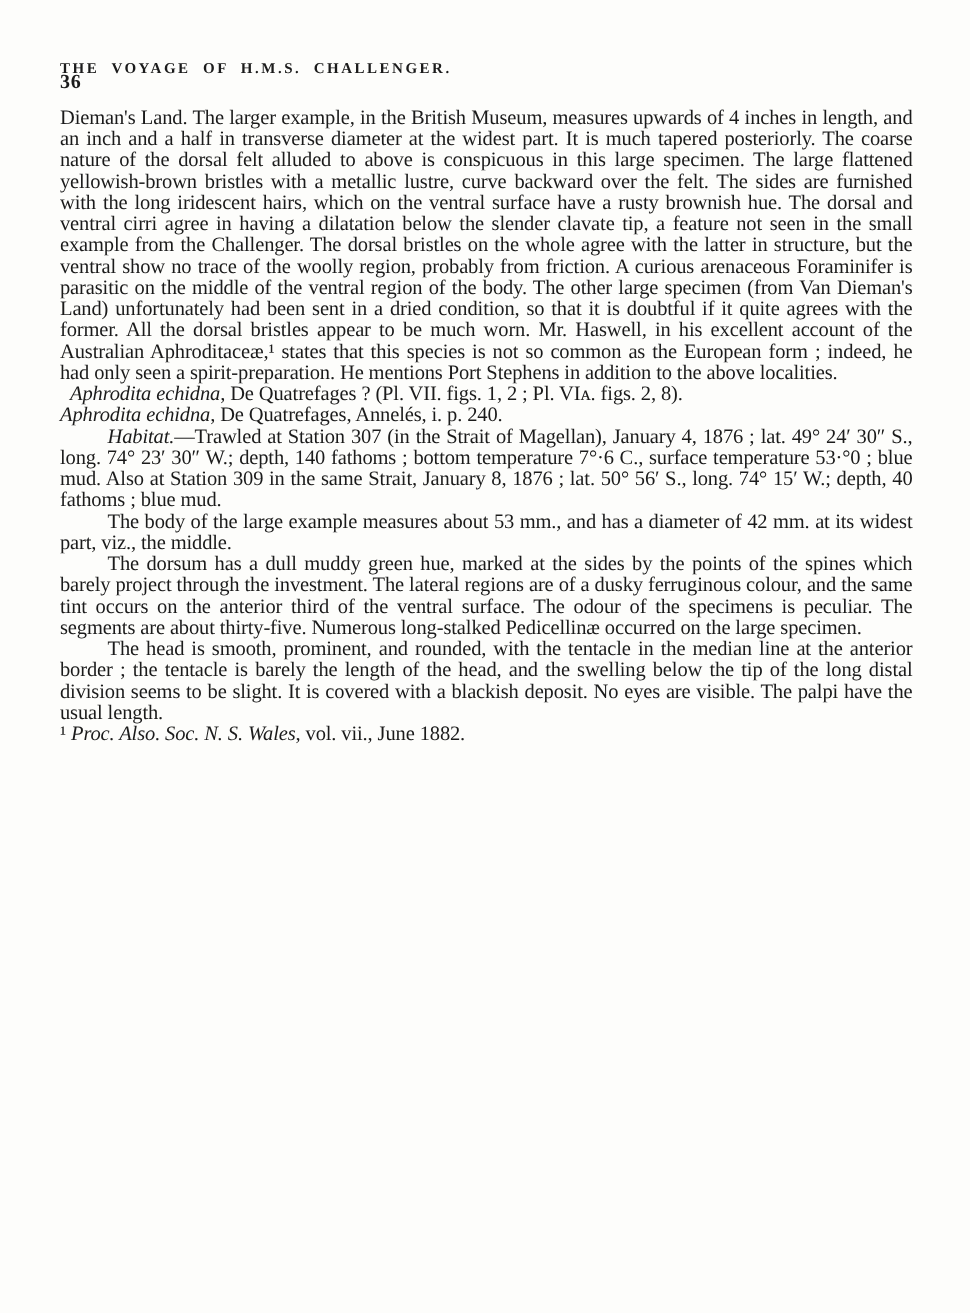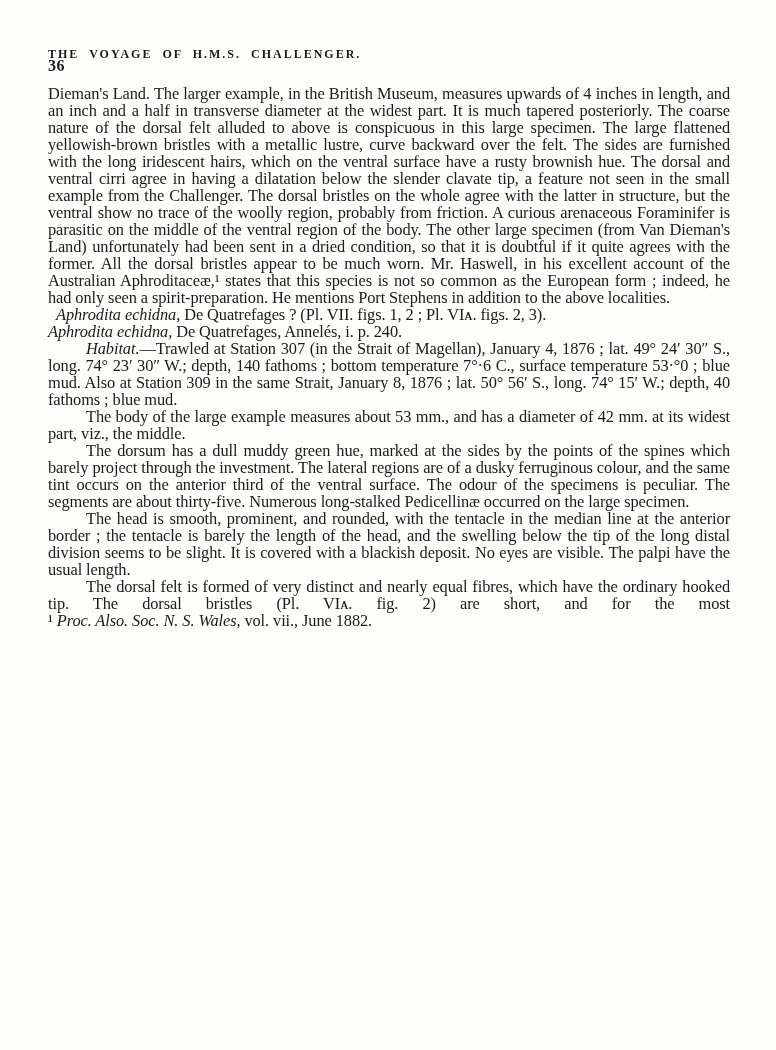--- a/index.html
+++ b/index.html
@@ -64,29 +64,28 @@
 
 <div class="page">
 
   <div class="header">
     <span class="page-number">36</span>
     <div class="running-title">THE VOYAGE OF H.M.S. CHALLENGER.</div>
   </div>
 
   <p class="body-par">Dieman's Land. The larger example, in the British Museum, measures upwards of 4 inches in length, and an inch and a half in transverse diameter at the widest part. It is much tapered posteriorly. The coarse nature of the dorsal felt alluded to above is conspicuous in this large specimen. The large flattened yellowish-brown bristles with a metallic lustre, curve backward over the felt. The sides are furnished with the long iridescent hairs, which on the ventral surface have a rusty brownish hue. The dorsal and ventral cirri agree in having a dilatation below the slender clavate tip, a feature not seen in the small example from the Challenger. The dorsal bristles on the whole agree with the latter in structure, but the ventral show no trace of the woolly region, probably from friction. A curious arenaceous Foraminifer is parasitic on the middle of the ventral region of the body. The other large specimen (from Van Dieman's Land) unfortunately had been sent in a dried condition, so that it is doubtful if it quite agrees with the former. All the dorsal bristles appear to be much worn. Mr. Haswell, in his excellent account of the Australian Aphroditaceæ,¹ states that this species is not so common as the European form ; indeed, he had only seen a spirit-preparation. He mentions Port Stephens in addition to the above localities.</p>
 
-  <p class="body-par species-heading"><span class="italic">Aphrodita echidna</span><span>, De Quatrefages ? (Pl. VII. figs. 1, 2 ; Pl. VIᴀ. figs. 2, 3).</span></p>
+  <p class="body-par species-heading"><span class="italic">Aphrodita echidna</span><span>, De Quatrefages ? (Pl. VII. figs. 1, 2 ; Pl. VIᴀ. figs. 2, 8).</span></p>
 
   <p class="body-par citation"><span class="italic">Aphrodita echidna</span><span>, De Quatrefages, Annelés, i. p. 240.</span></p>
 
   <p class="body-par indent habitat"><span class="italic">Habitat.</span><span>—Trawled at Station 307 (in the Strait of Magellan), January 4, 1876 ; lat. 49° 24′ 30″ S., long. 74° 23′ 30″ W.; depth, 140 fathoms ; bottom temperature 7°·6 C., surface temperature 53·°0 ; blue mud.  Also at Station 309 in the same Strait,  January 8, 1876 ; lat. 50° 56′ S., long. 74° 15′ W.; depth, 40 fathoms ; blue mud.</span></p>
 
   <p class="body-par indent mt-par">The body of the large example measures about 53 mm., and has a diameter of 42 mm. at its widest part, viz., the middle.</p>
 
   <p class="body-par indent mt-tiny">The dorsum has a dull muddy green hue, marked at the sides by the points of the spines which barely project through the investment. The lateral regions are of a dusky ferruginous colour, and the same tint occurs on the anterior third of the ventral surface. The odour of the specimens is peculiar. The segments are about thirty-five. Numerous long-stalked Pedicellinæ occurred on the large specimen.</p>
 
   <p class="body-par indent mt-tiny">The head is smooth, prominent, and rounded, with the tentacle in the median line at the anterior border ; the tentacle is barely the length of the head, and the swelling below the tip of the long distal division seems to be slight. It is covered with a blackish deposit. No eyes are visible. The palpi have the usual length.</p>
 
-  <p class="body-par indent mt-tiny last-justified">The dorsal felt is formed of very distinct and nearly equal fibres, which have the ordinary hooked tip. The dorsal bristles (Pl. VIᴀ. fig. 2) are short, and for the most</p>
 
   <p class="body-par footnote"><span>¹ </span><span class="italic">Proc. Also. Soc. N. S. Wales</span><span>, vol. vii., June 1882.</span></p>
 
 </div>
 
 </body></html>

